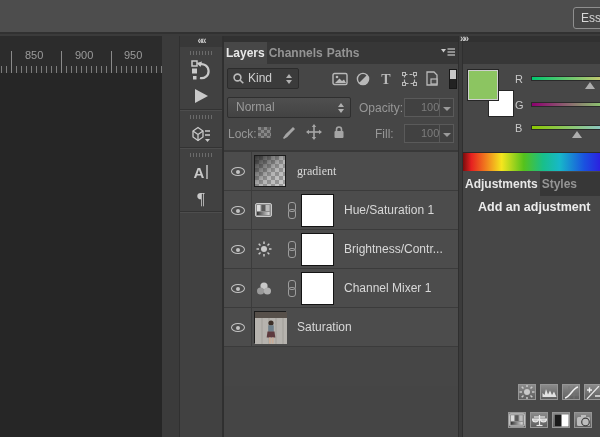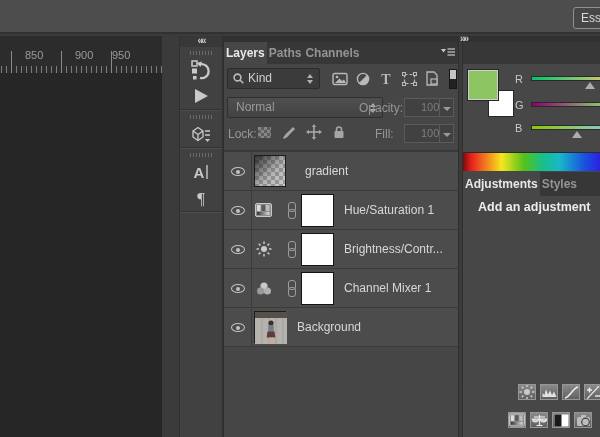--- a/index.html
+++ b/index.html
@@ -30,34 +30,34 @@
   .dock-topstrip { position:absolute; left:0; top:0; right:0; height:6px; background:#313131; color:#c9c9c9; font-size:10px; line-height:6px; font-weight:bold; letter-spacing:-2px; }
   .tabbar { position:absolute; left:0; top:6px; right:0; height:22px; background:#373737; display:flex; }
   .tab { padding:0 2px; height:22px; line-height:22px; font-size:12px; font-weight:bold; color:#949494;text-align:center; }
   .tab.active { background:#474747; color:#e8e8e8; }
 
   
   #layers-dock { position:absolute; left:223px; top:36px; width:236px; height:401px; background:#464646; border-left:1px solid #2f2f2f; border-right:1px solid #2f2f2f; }
   #layers-body { position:absolute; left:0; top:28px; right:0; bottom:0; background:#464646; }
   #panel-menu-icon { position:absolute; right:3px; top:12px; }
 
-  #kind-box { position:absolute; left:3px; top:4px; width:93px; height:21px; background:#3b3b3b; border:1px solid #2c2c2c; border-radius:2px; color:#cfcfcf; font-size:12px; line-height:19px; }
+  #kind-box { position:absolute; left:3px; top:4px; width:72px; height:21px; background:#3b3b3b; border:1px solid #2c2c2c; border-radius:2px; color:#cfcfcf; font-size:12px; line-height:19px; }
   #kind-box .kind-label { position:absolute; left:20px; top:0; }
   #kind-box .mag { position:absolute; left:5px; top:4px; }
   .spinner { position:absolute; right:5px; top:5px; width:7px; height:10px; }
   .spinner:before, .spinner:after { content:""; position:absolute; left:0; border-left:3.5px solid transparent; border-right:3.5px solid transparent; }
   .spinner:before { top:0; border-bottom:4px solid #b0b0b0; }
   .spinner:after { bottom:0; border-top:4px solid #b0b0b0; }
 
   .filter-icons { position:absolute; left:108px; top:6px; display:flex; gap:7px; }
   .filter-icons span { display:inline-flex; width:16px; height:17px; align-items:center; justify-content:center; color:#b9b9b9; font-size:13px; font-weight:bold; }
   #filter-toggle { position:absolute; right:1px; top:5px; width:8px; height:20px; border:1px solid #181818; background:linear-gradient(#c6c6c6 0 9px, #222 9px); }
 
   #blend-row { position:absolute; left:0; top:30px; right:0; height:26px; }
-  #normal-box { position:absolute; left:3px; top:3px; width:156px; height:21px; background:linear-gradient(#4f4f4f,#434343); border:1px solid #2f2f2f; border-radius:2px; color:#9a9a9a; font-size:12px; line-height:19px; padding-left:8px; }
+  #normal-box { position:absolute; left:3px; top:3px; width:124px; height:21px; background:linear-gradient(#4f4f4f,#434343); border:1px solid #2f2f2f; border-radius:2px; color:#9a9a9a; font-size:12px; line-height:19px; padding-left:8px; }
   .row-label { position:absolute; font-size:12px; color:#979797; }
   .val-box { position:absolute; width:36px; height:19px; background:#414141; border:1px solid #5a5a5a; color:#7c7c7c; font-size:11px; text-align:center; line-height:17px;padding-left:16px; }
   .val-arrow { position:absolute; width:14px; height:19px; background:#414141; border:1px solid #5a5a5a; border-left:none; }
   .val-arrow:after { content:""; position:absolute; left:3px; top:8px; border-left:4px solid transparent; border-right:4px solid transparent; border-top:4px solid #9a9a9a; }
 
   #lock-row { position:absolute; left:0; top:56px; right:0; height:28px; }
   .lock-icons { position:absolute; left:32px; top:4px; display:flex; gap:9px; align-items:center; }
   .lock-icons > span { display:inline-flex; width:16px; height:16px; align-items:center; justify-content:center; }
   #checker-lock { width:13px; height:11px; background-color:#868686;
       background-image:linear-gradient(45deg,#5e5e5e 25%,transparent 25%,transparent 75%,#5e5e5e 75%),linear-gradient(45deg,#5e5e5e 25%,transparent 25%,transparent 75%,#5e5e5e 75%);
@@ -113,21 +113,21 @@
 </div>
 
 <div id="canvas-area">
   <div id="ruler">
     <div class="minor-ticks"></div>
   <div class="major-tick" style="left: 11px;"></div>
       <span class="ruler-num" style="left: 13px;">850</span>
       <div class="major-tick" style="left: 61px;"></div>
       <span class="ruler-num" style="left: 63px;">900</span>
       <div class="major-tick" style="left: 111px;"></div>
-      <span class="ruler-num" style="left: 100px; text-align: right;">950</span>
+      <span class="ruler-num" style="left: 112px; text-align: right;">950</span>
     </div>
 </div>
 
 <div id="left-strip">
   <div class="strip-header"><span>««</span></div>
   <div id="strip-groups">
       <div>
         <div class="gripper"></div>
         <div class="strip-icon">
           <svg width="22" height="22" viewBox="0 0 22 22" xmlns="http://www.w3.org/2000/svg">
@@ -173,22 +173,22 @@
         </div>
       </div>
       <div class="strip-divider"></div>
     </div>
 </div>
 
 <div id="layers-dock">
   <div class="dock-topstrip"></div>
   <div class="tabbar" id="layers-tabbar">
       <div class="tab active">Layers</div>
+      <div class="tab">Channels</div>
       <div class="tab">Paths</div>
-      <div class="tab">Channels</div>
     </div>
   <span id="panel-menu-icon">
       <svg width="14" height="8" viewBox="0 0 14 8" xmlns="http://www.w3.org/2000/svg">
         <polygon points="0,1 5,1 2.5,4.5" fill="#c9c9c9"></polygon>
         <g stroke="#c9c9c9" stroke-width="1.2">
           <line x1="6.5" y1="1" x2="14" y2="1"></line>
           <line x1="6.5" y1="4" x2="14" y2="4"></line>
           <line x1="6.5" y1="7" x2="14" y2="7"></line>
         </g>
       </svg>
@@ -287,21 +287,21 @@
       <div class="val-arrow" style="left:216px; top:4px;"></div>
     </div>
 
     <div id="rows-divider"></div>
     <div id="layer-list">
         <div class="layer-row">
           <div class="eye-cell">
             <div class="eye"></div>
           </div>
           <div class="thumb checker"></div>
-          <div class="layer-name" style="left: 81px;">gradient</div>
+          <div class="layer-name" style="left: 73px; font-family: Liberation Serif, serif;">gradient</div>
         </div>
         <div class="layer-row">
           <div class="eye-cell">
             <div class="eye"></div>
           </div>
           <div class="adj-badge">
             <svg width="17" height="14" viewBox="0 0 17 14" xmlns="http://www.w3.org/2000/svg">
               <rect x="0.5" y="0.5" width="16" height="13" rx="1.5" fill="#8c8c8c" stroke="#c9c9c9"></rect>
               <rect x="2" y="2" width="3.5" height="6" fill="#dcdcdc"></rect>
               <rect x="6.5" y="2" width="3.5" height="6" fill="#5a5a5a"></rect>
@@ -371,21 +371,21 @@
                 <line x1="21" y1="6" x2="21" y2="32"></line>
                 <line x1="28" y1="6" x2="28" y2="32"></line>
               </g>
               <circle cx="16" cy="11" r="2.6" fill="#3c2f28"></circle>
               <rect x="13.2" y="13.3" width="5.6" height="6.5" fill="#6e7f8a"></rect>
               <path d="M12.5,19.5 h7 l0.8,6 h-8.6 z" fill="#5d3a3e"></path>
               <rect x="14" y="25.5" width="1.8" height="6" fill="#c9ab96"></rect>
               <rect x="16.8" y="25.5" width="1.8" height="6" fill="#c9ab96"></rect>
             </svg>
           </div>
-          <div class="layer-name" style="left: 73px;">Background</div>
+          <div class="layer-name" style="left: 73px;">Saturation</div>
         </div>
       </div>
     <div id="layer-list-empty"></div>
   </div>
 </div>
 
 <div id="right-dock">
   <div class="dock-topstrip">
       <span>»»</span>
     </div>

